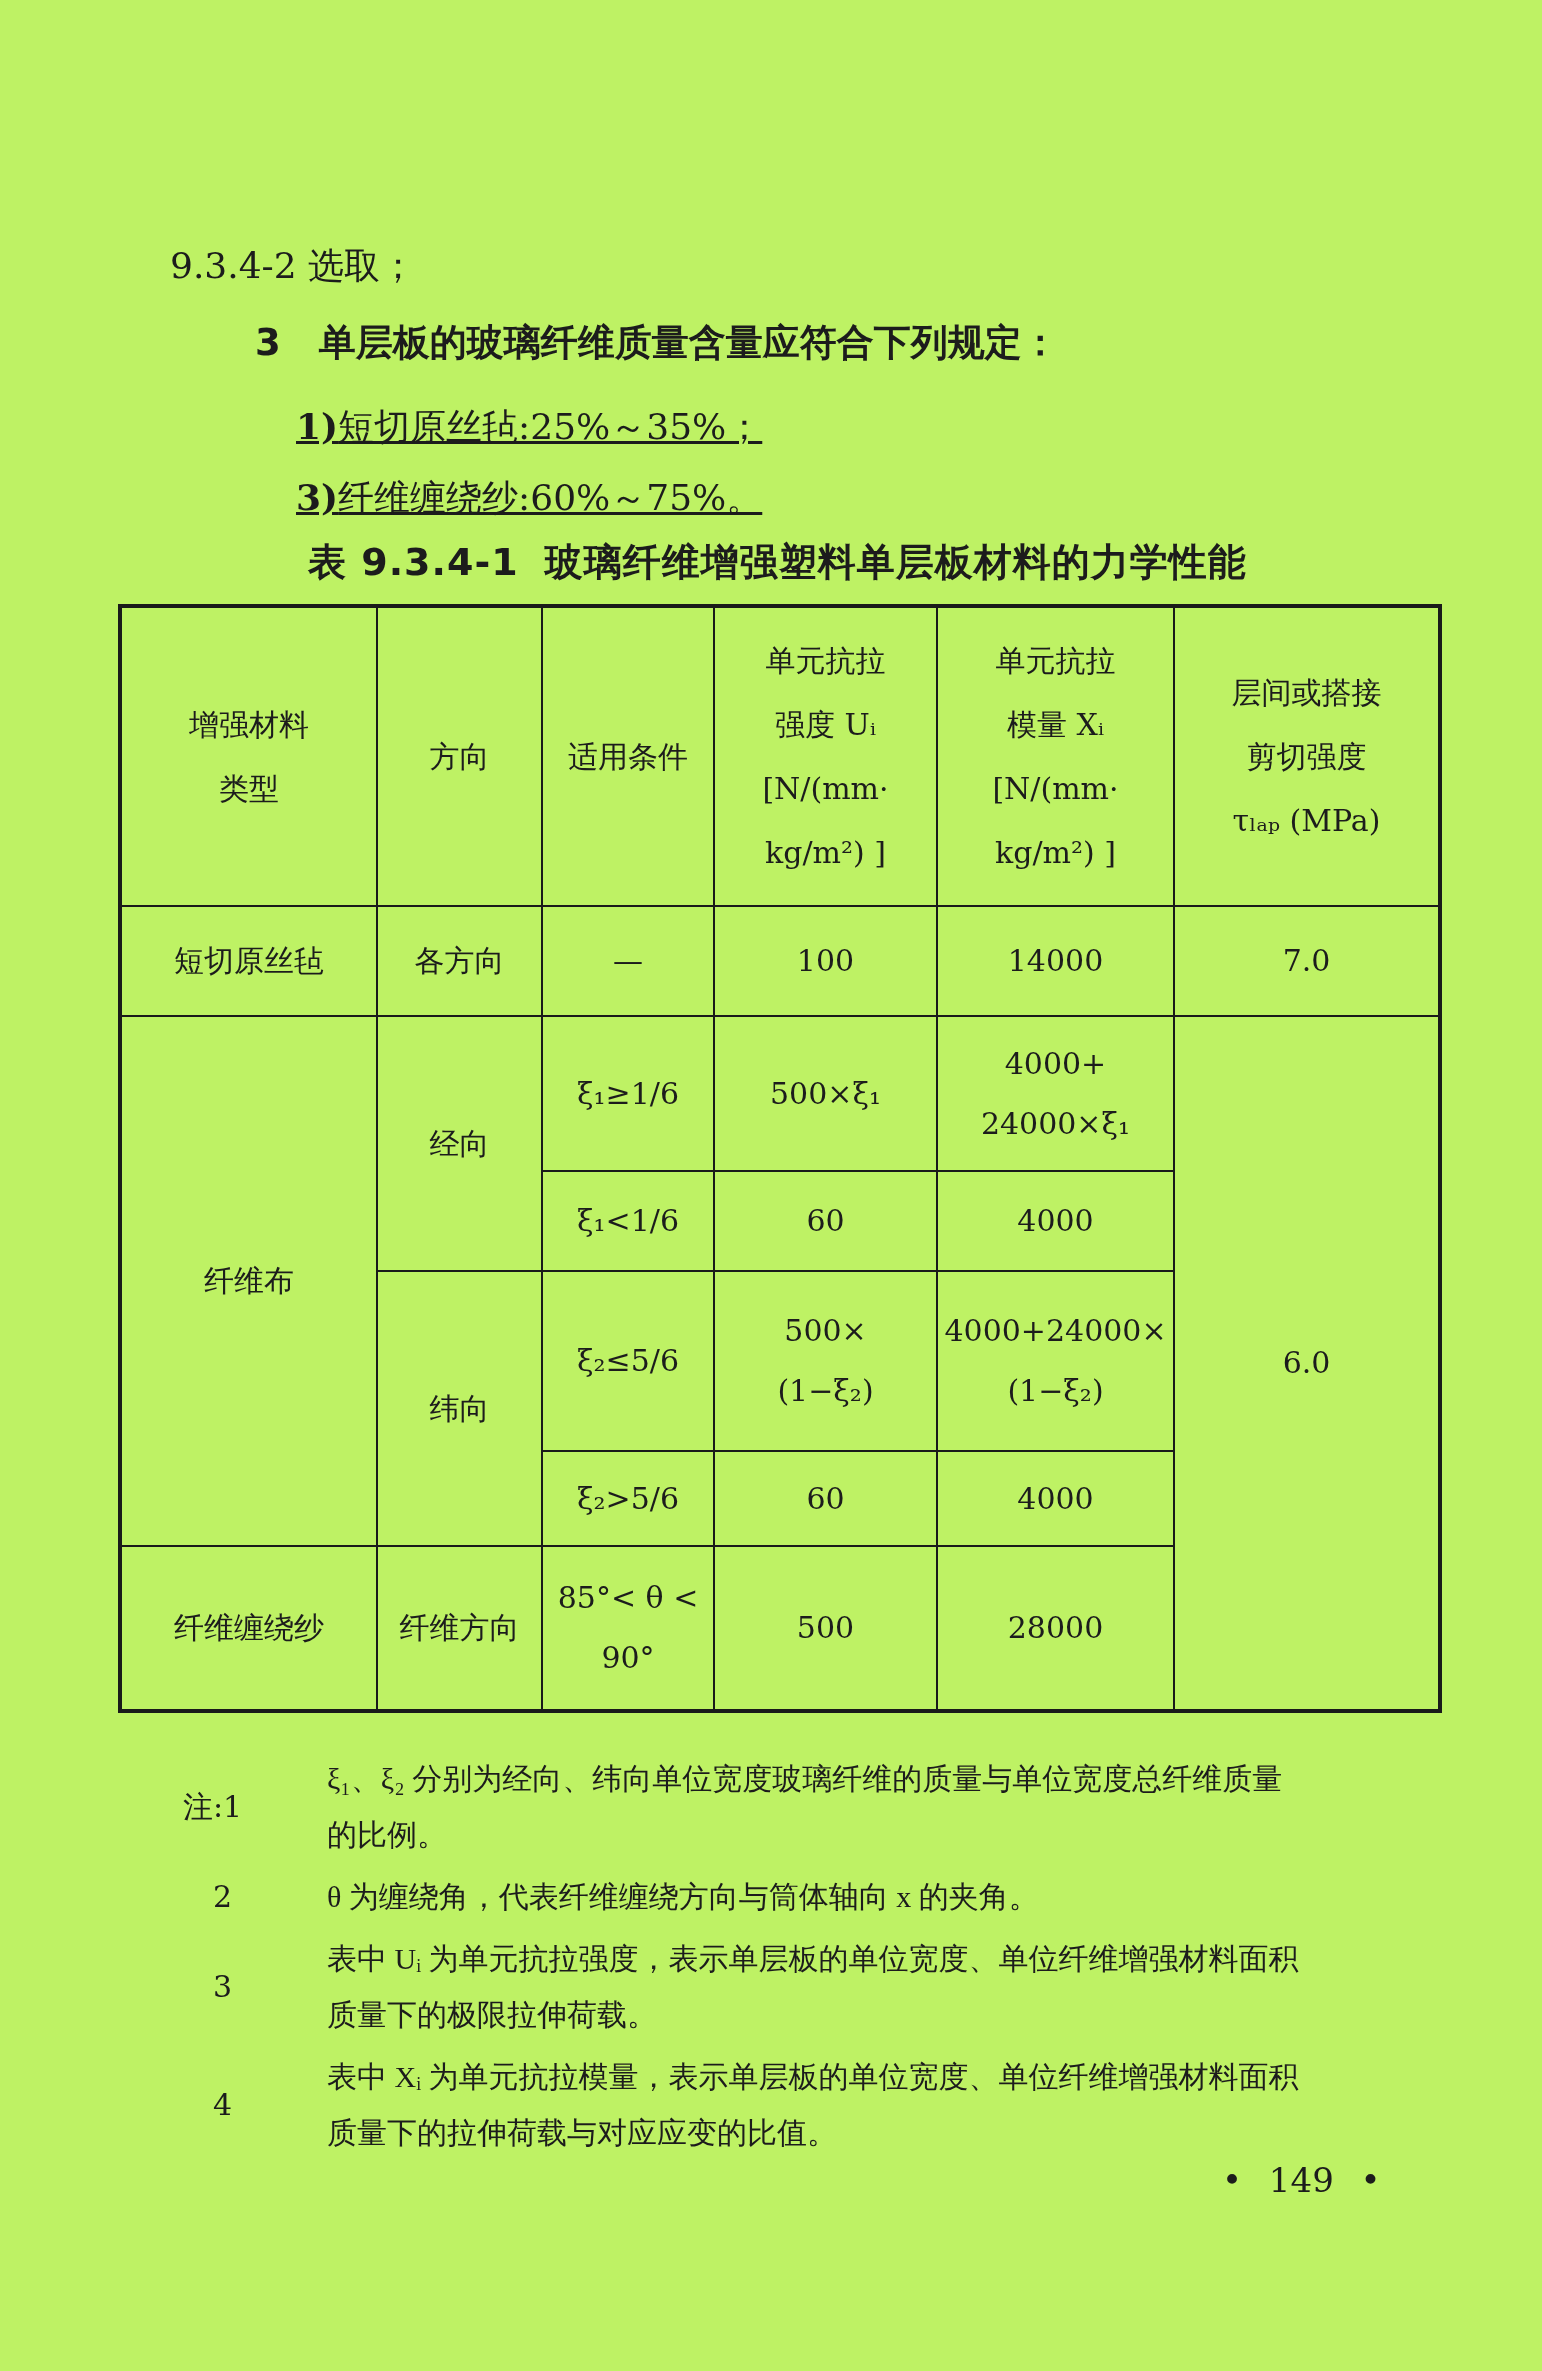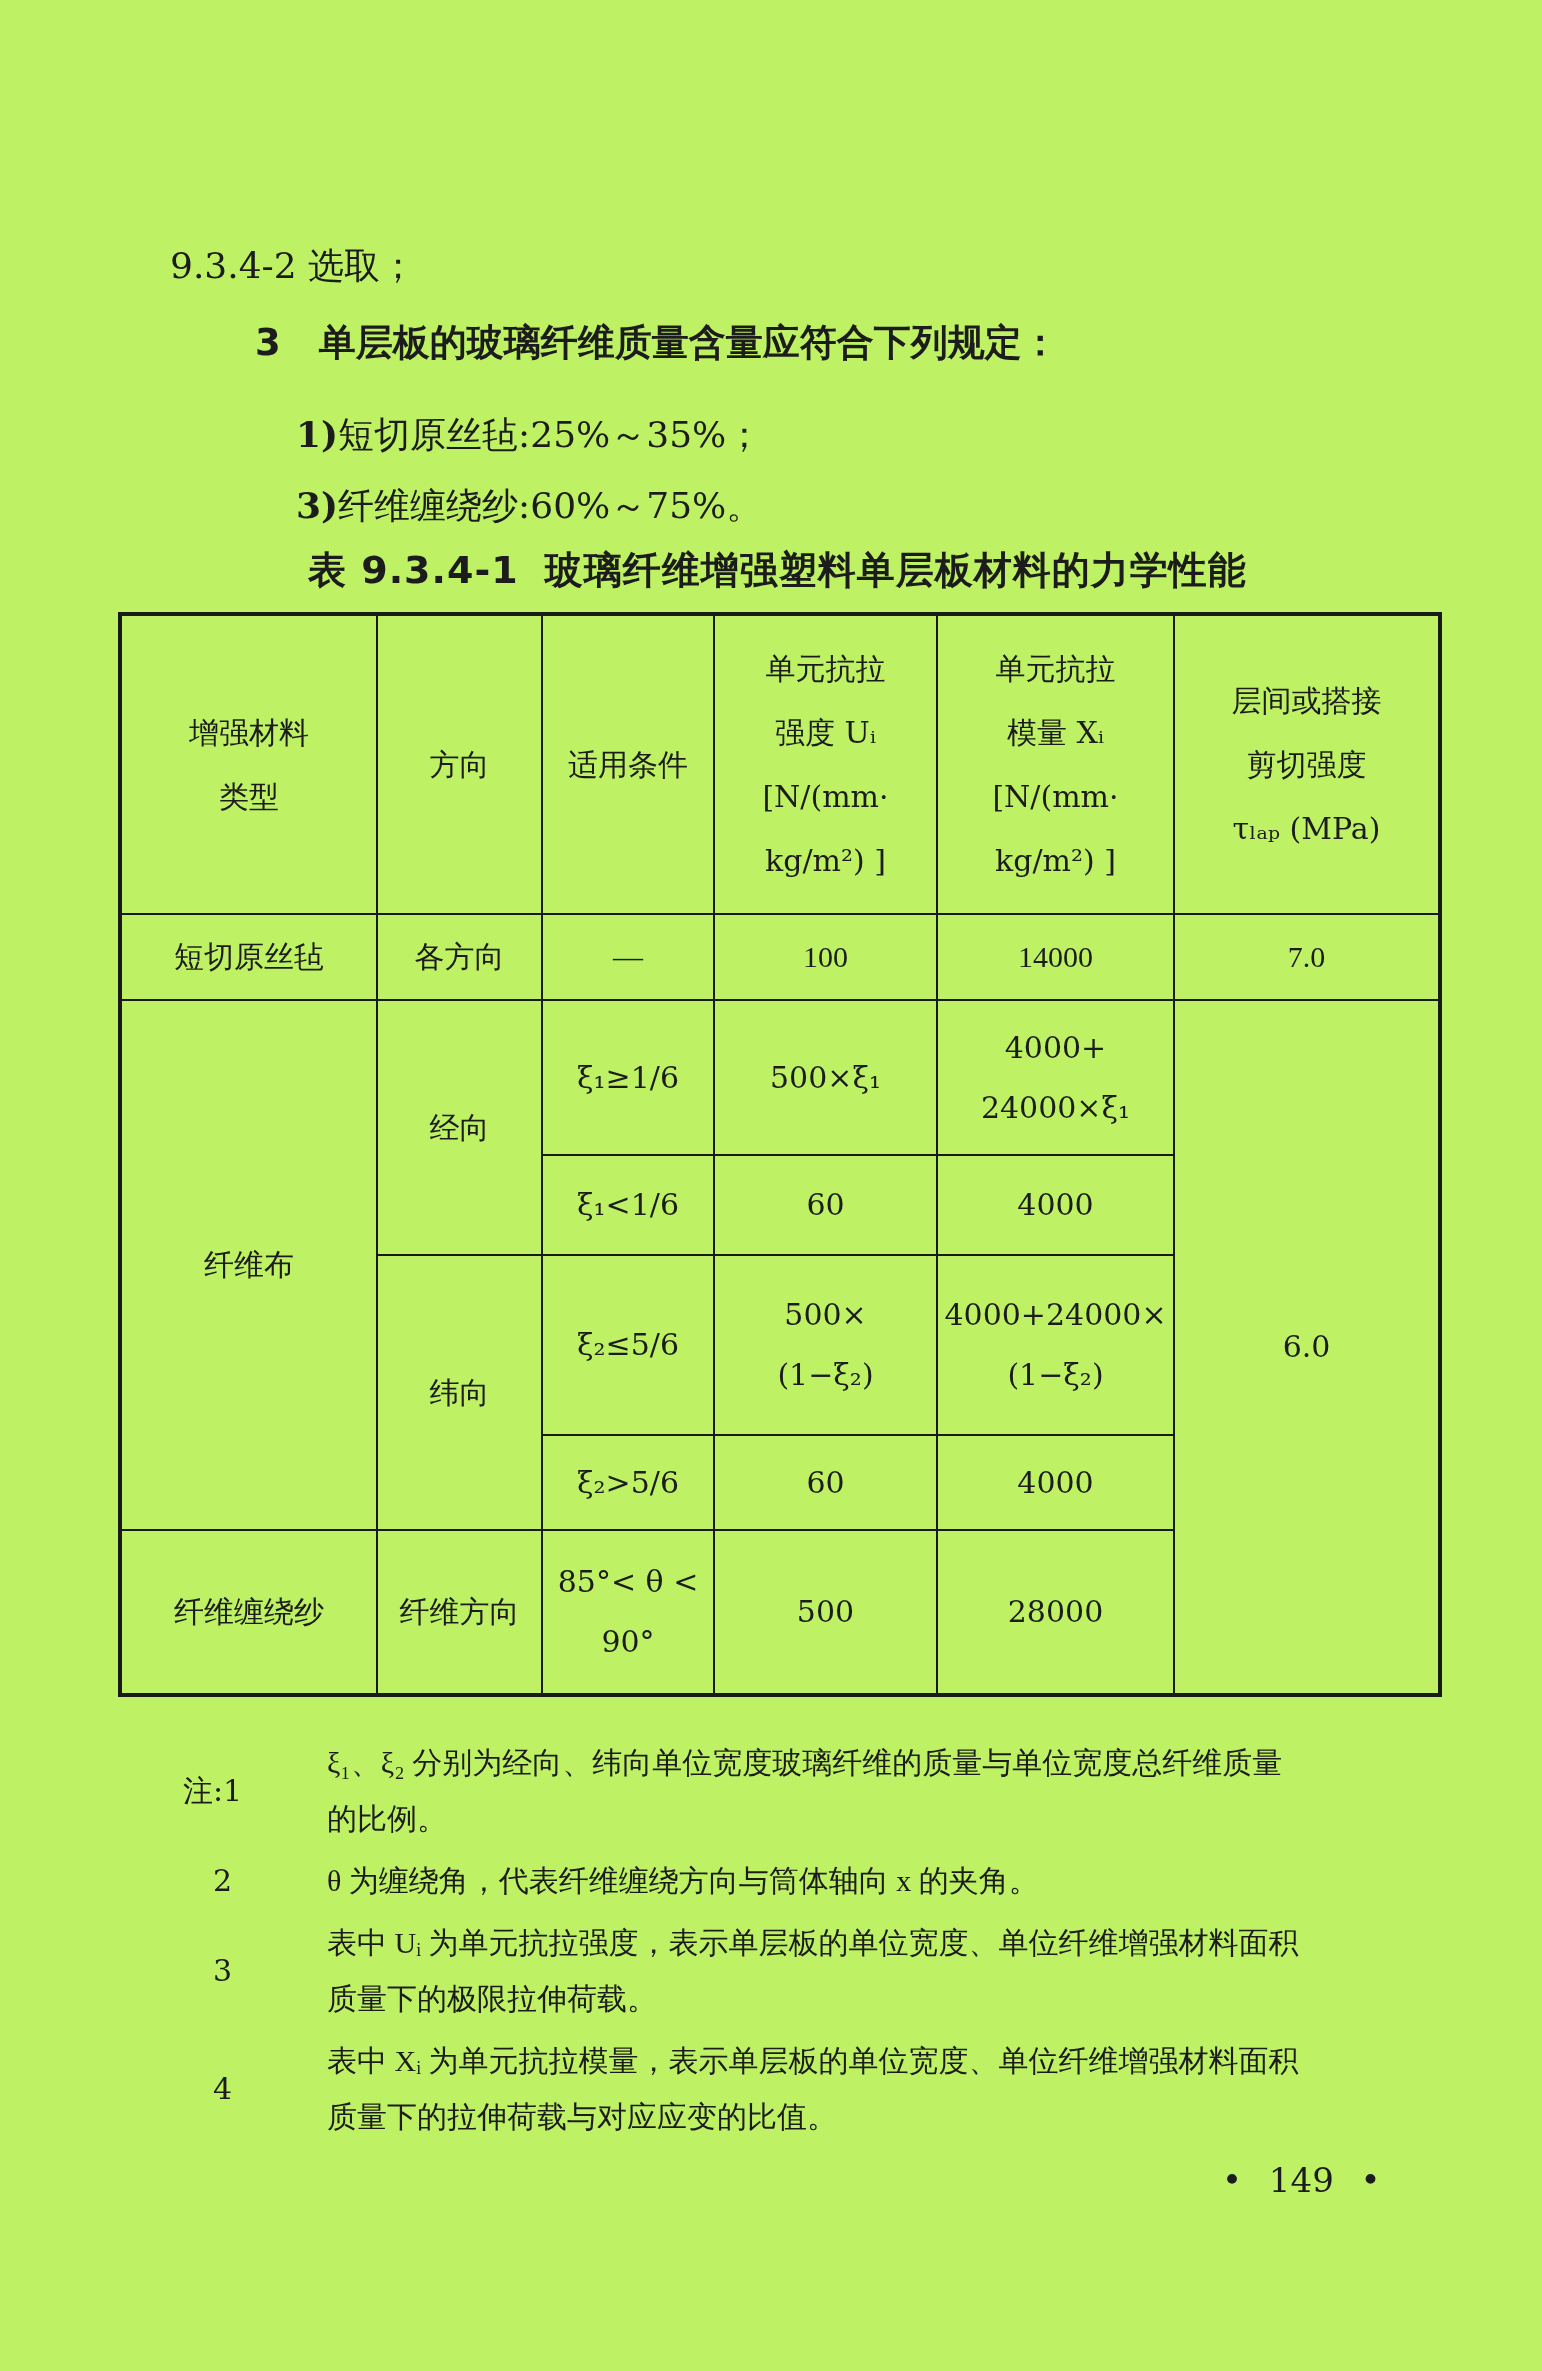--- a/index.html
+++ b/index.html
@@ -21,21 +21,22 @@
   }
   .heading{
     margin:30px 0 0 255px;
     font-family:"DejaVu Sans","Liberation Sans",sans-serif;
     font-weight:700;
     font-size:37px;
     line-height:50px;
   }
   .heading .h-num{margin-right:38px;}
   .list{
-    margin:40px 0 0 296px;
+    margin:32px 0 0 296px;
+    text-decoration:underline;
   }
   .list-item{
     font-size:36px;
     line-height:52px;
     margin-bottom:18px;
   }
   .list-item .li-marker{font-weight:700;}
 
   .table-caption{
     margin:16px 0 0 308px;
@@ -56,21 +57,21 @@
   }
   table.props th, table.props td{
     border:2px solid #1a1a1a;
     text-align:center;
     vertical-align:middle;
     padding:0 6px;
     font-weight:400;
   }
   table.props{border:4px solid #1a1a1a;}
   tr.r-head{height:300px;}
-  tr.r-a{height:86px;font-family:Liberation Serif, serif;}
+  tr.r-a{height:110px;}
   tr.r-b{height:155px;}
   tr.r-c{height:100px;}
   tr.r-d{height:180px;}
   tr.r-e{height:95px;}
   tr.r-f{height:165px;}
   table.props th{line-height:64px;}
   table.props td{line-height:60px;}
 
   .notes{
     margin:38px 0 0 183px;

